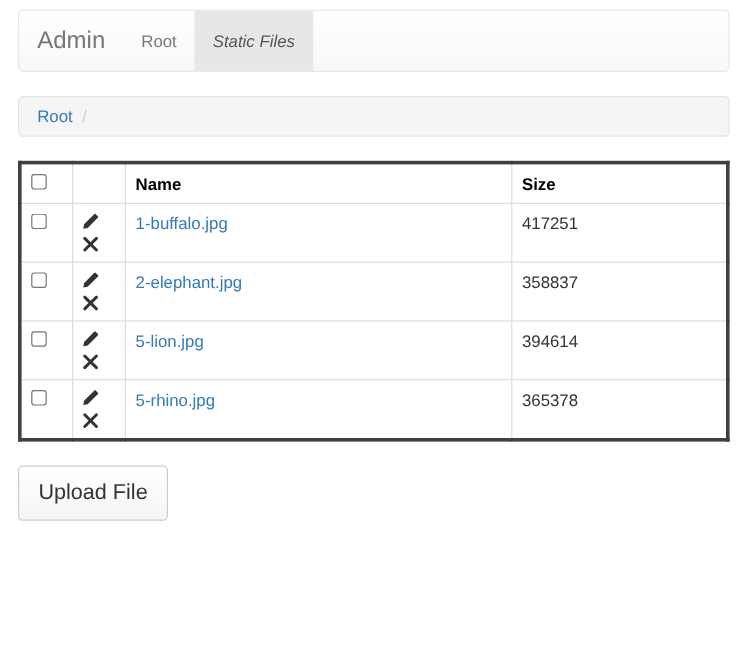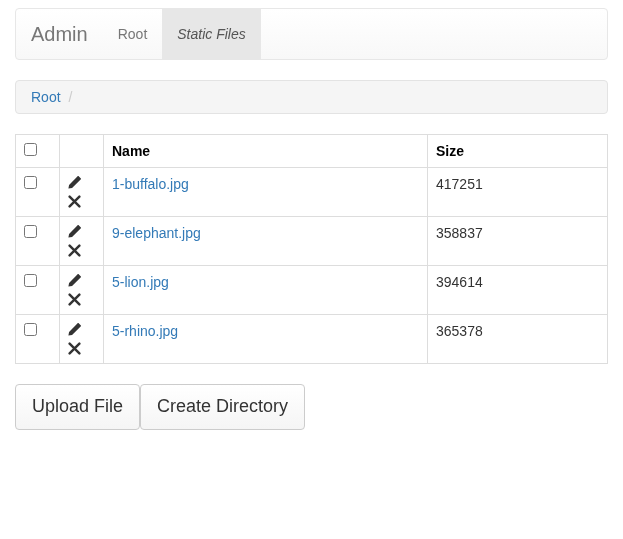--- a/index.html
+++ b/index.html
@@ -46,21 +46,21 @@
       margin-bottom: 20px;
       list-style: none;
       display: flex;
     }
     .breadcrumb-item a { color: #337ab7; text-decoration: none; cursor: pointer; }
     .breadcrumb-sep { color: #ccc; padding: 0 5px 0 8px; }
 
     .table {
       width: 100%;
       border-collapse: collapse;
-      border: 1px solid #404040;
+      border: 3px solid #404040;
       margin-bottom: 20px;
     }
     .table th, .table td {
       border: 1px solid #ddd;
       padding: 8px;
       text-align: left;
       vertical-align: top;
     }
     .table th {
       font-weight: bold;
@@ -68,21 +68,21 @@
       background: #fff;
     }
     .check-col { width: 44px; text-align: center; }
     .act-col { width: 44px; }
     .size-col { width: 180px; }
     .file-link { color: #337ab7; text-decoration: none; cursor: pointer; }
 
     .icon-stack { display: flex; flex-direction: column; gap: 6px; align-items: flex-start; }
     .icon { width: 13px; height: 13px; display: block; cursor: pointer; }
 
-    .btn-row { display: flex; margin-bottom: 20px; }
+    .btn-row { display: flex; gap: 12px; margin-bottom: 20px; }
     .btn {
       background: linear-gradient(to bottom, #fff, #f5f5f5);
       border: 1px solid #ccc;
       border-radius: 4px;
       padding: 10px 16px;
       font-size: 18px;
       color: #333;
       cursor: pointer;
       line-height: 1.33;
       display: inline-flex;
@@ -163,21 +163,21 @@
                   <path d="M12.146 0.146a0.5 0.5 0 0 1 0.708 0l3 3a0.5 0.5 0 0 1 0 0.708L5 14.707 0.5 15.5l0.793-4.5L12.146 0.146zM11.5 2.5l2 2L5 13l-2.5 0.5L3 11l8.5-8.5z"></path>
                 </svg>
               </a>
               <a>
                 <svg class="icon" viewBox="0 0 16 16" fill="#333">
                   <path d="M2 2l12 12M14 2L2 14" stroke="#333" stroke-width="3" stroke-linecap="round"></path>
                 </svg>
               </a>
             </div>
           </td>
-          <td><a class="file-link">9-elephant.jpg</a></td>
+          <td><a class="file-link">2-elephant.jpg</a></td>
           <td class="size-col">358837</td>
         </tr>
         <tr>
           <td class="check-col"><input type="checkbox" style=""></td>
           <td class="act-col">
             <div class="icon-stack">
               <a>
                 <svg class="icon" viewBox="0 0 16 16" fill="#333">
                   <path d="M12.146 0.146a0.5 0.5 0 0 1 0.708 0l3 3a0.5 0.5 0 0 1 0 0.708L5 14.707 0.5 15.5l0.793-4.5L12.146 0.146zM11.5 2.5l2 2L5 13l-2.5 0.5L3 11l8.5-8.5z"></path>
                 </svg>
@@ -209,16 +209,15 @@
             </div>
           </td>
           <td><a class="file-link">5-rhino.jpg</a></td>
           <td class="size-col">365378</td>
         </tr>
       </tbody>
   </table>
 
   <div class="btn-row">
     <button class="btn">Upload File</button>
-    <button class="btn">Create Directory</button>
   </div>
 
 </div>
 
 </body></html>

